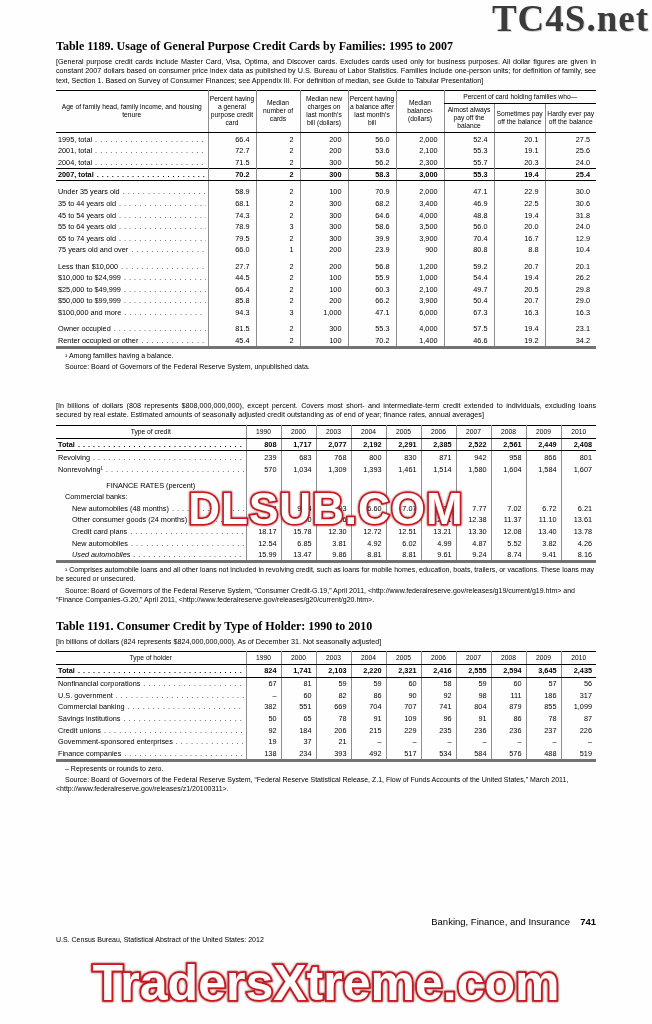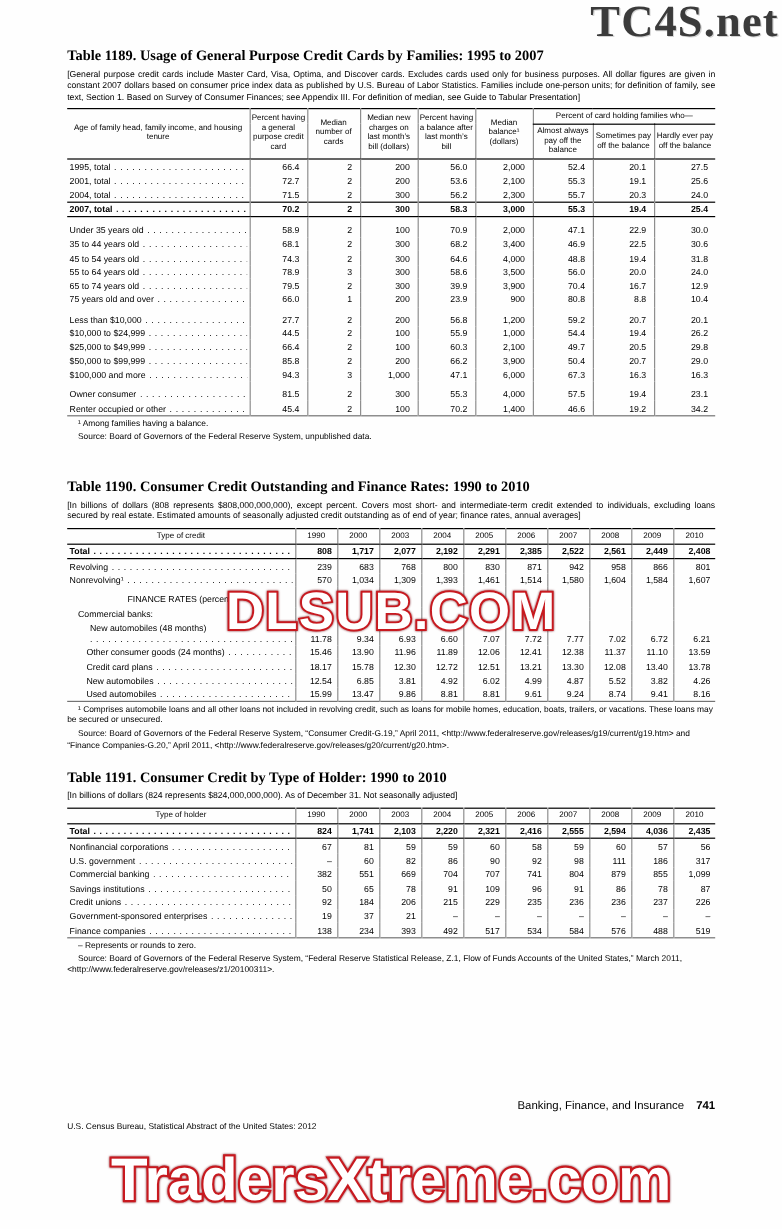--- a/index.html
+++ b/index.html
@@ -32,21 +32,21 @@
   
   .tbl-title {
     font-family: "Liberation Serif", serif; font-weight: bold;
     font-size: 12px; line-height: 1.15; margin: 0 0 3px 0;
   }
   .tbl-note { font-size: 7.2px; line-height: 1.3; text-align: justify; margin: 0 0 5px 0; }
 
   
   table.data {
     width: 100%; border-collapse: collapse; table-layout: fixed;
-    border-top: 1px solid #000; border-bottom: 1px solid #737373;
+    border-top: 1px solid #000; border-bottom: 3px solid #737373;
   }
   table.data th {
     font-weight: normal; font-size: 6.7px; line-height: 1.2; text-align: center;
     vertical-align: middle; padding: 2px 1px; border-bottom: 1px solid #000;
   }
   table.data thead th + th { border-left: 1px solid #8e8e8e; }
   table.data th.sub { border-left: 1px solid #8e8e8e; }
   table.data td { font-size: 7.3px; line-height: 1.25; vertical-align: bottom; }
   table.data td + td { border-left: 1px solid #8e8e8e; }
   td.stub { padding: 1.5px 2px 1px 2px; overflow: hidden; }
@@ -348,21 +348,21 @@
             <td class="num">1,000</td>
             <td class="num">47.1</td>
             <td class="num">6,000</td>
             <td class="num">67.3</td>
             <td class="num">16.3</td>
             <td class="num">16.3</td>
           </tr>
           <tr class="space">
             <td class="stub">
               <div class="stub-flex">
-                <span class="lab">Owner consumer</span>
+                <span class="lab">Owner occupied</span>
                 <span class="leader"></span>
               </div>
             </td>
             <td class="num">81.5</td>
             <td class="num">2</td>
             <td class="num">300</td>
             <td class="num">55.3</td>
             <td class="num">4,000</td>
             <td class="num">57.5</td>
             <td class="num">19.4</td>
@@ -384,21 +384,20 @@
             <td class="num">19.2</td>
             <td class="num">34.2</td>
           </tr>
         </tbody>
     </table>
     <p class="fn">¹ Among families having a balance.</p>
     <p class="fn">Source: Board of Governors of the Federal Reserve System, unpublished data.</p>
   </section>
 
   <section class="tbl" id="sec-1190">
-    <h1 class="tbl-title">Table 1190. Consumer Credit Outstanding and Finance Rates: 1990 to 2010</h1>
     <p class="tbl-note">[In billions of dollars (808 represents $808,000,000,000), except percent. Covers most short- and intermediate-term credit extended to individuals, excluding loans secured by real estate. Estimated amounts of seasonally adjusted credit outstanding as of end of year; finance rates, annual averages]</p>
     <table class="data tnarrow">
       <colgroup>
         <col style="width:190px">
         <col style="width:35px">
           <col style="width:35px">
           <col style="width:35px">
           <col style="width:35px">
           <col style="width:35px">
         <col style="width:35px">
@@ -506,21 +505,21 @@
             <td class="num"></td>
             <td class="num"></td>
             <td class="num"></td>
             <td class="num"></td>
             <td class="num"></td>
             <td class="num"></td>
             <td class="num"></td>
           </tr>
           <tr>
             <td class="stub">
-              <div class="stub-flex" style="padding-left: 14px; flex-direction: column;">
+              <div class="stub-flex" style="padding-left: 14px;">
                 <span class="lab">New automobiles (48 months)</span>
                 <span class="leader"></span>
               </div>
             </td>
             <td class="num">11.78</td>
             <td class="num">9.34</td>
             <td class="num">6.93</td>
             <td class="num">6.60</td>
             <td class="num">7.07</td>
             <td class="num">7.72</td>
@@ -538,21 +537,21 @@
             </td>
             <td class="num">15.46</td>
             <td class="num">13.90</td>
             <td class="num">11.96</td>
             <td class="num">11.89</td>
             <td class="num">12.06</td>
             <td class="num">12.41</td>
             <td class="num">12.38</td>
             <td class="num">11.37</td>
             <td class="num">11.10</td>
-            <td class="num">13.59</td>
+            <td class="num">13.61</td>
           </tr>
           <tr>
             <td class="stub">
               <div class="stub-flex" style="padding-left: 14px;">
                 <span class="lab">Credit card plans</span>
                 <span class="leader"></span>
               </div>
             </td>
             <td class="num">18.17</td>
             <td class="num">15.78</td>
@@ -578,21 +577,21 @@
             <td class="num">4.92</td>
             <td class="num">6.02</td>
             <td class="num">4.99</td>
             <td class="num">4.87</td>
             <td class="num">5.52</td>
             <td class="num">3.82</td>
             <td class="num">4.26</td>
           </tr>
           <tr>
             <td class="stub">
-              <div class="stub-flex" style="padding-left: 14px;">
+              <div class="stub-flex" style="padding-left: 14px; font-style: italic;">
                 <span class="lab">Used automobiles</span>
                 <span class="leader"></span>
               </div>
             </td>
             <td class="num">15.99</td>
             <td class="num">13.47</td>
             <td class="num">9.86</td>
             <td class="num">8.81</td>
             <td class="num">8.81</td>
             <td class="num">9.61</td>
@@ -648,21 +647,21 @@
               </div>
             </td>
             <td class="num">824</td>
             <td class="num">1,741</td>
             <td class="num">2,103</td>
             <td class="num">2,220</td>
             <td class="num">2,321</td>
             <td class="num">2,416</td>
             <td class="num">2,555</td>
             <td class="num">2,594</td>
-            <td class="num">4,036</td>
+            <td class="num">3,645</td>
             <td class="num">2,435</td>
           </tr>
           <tr>
             <td class="stub">
               <div class="stub-flex">
                 <span class="lab">Nonfinancial corporations</span>
                 <span class="leader"></span>
               </div>
             </td>
             <td class="num">67</td>

